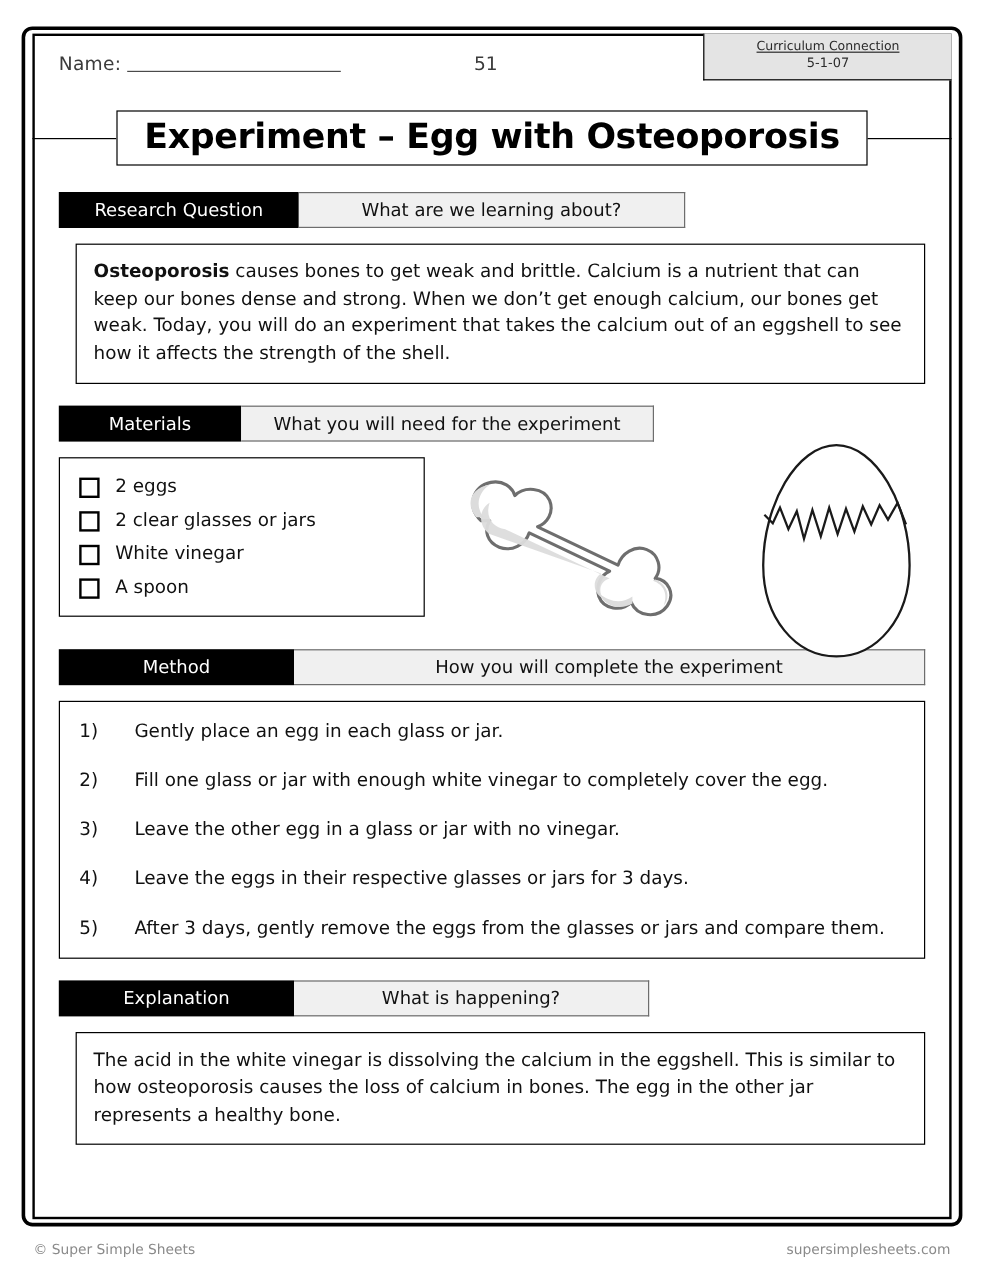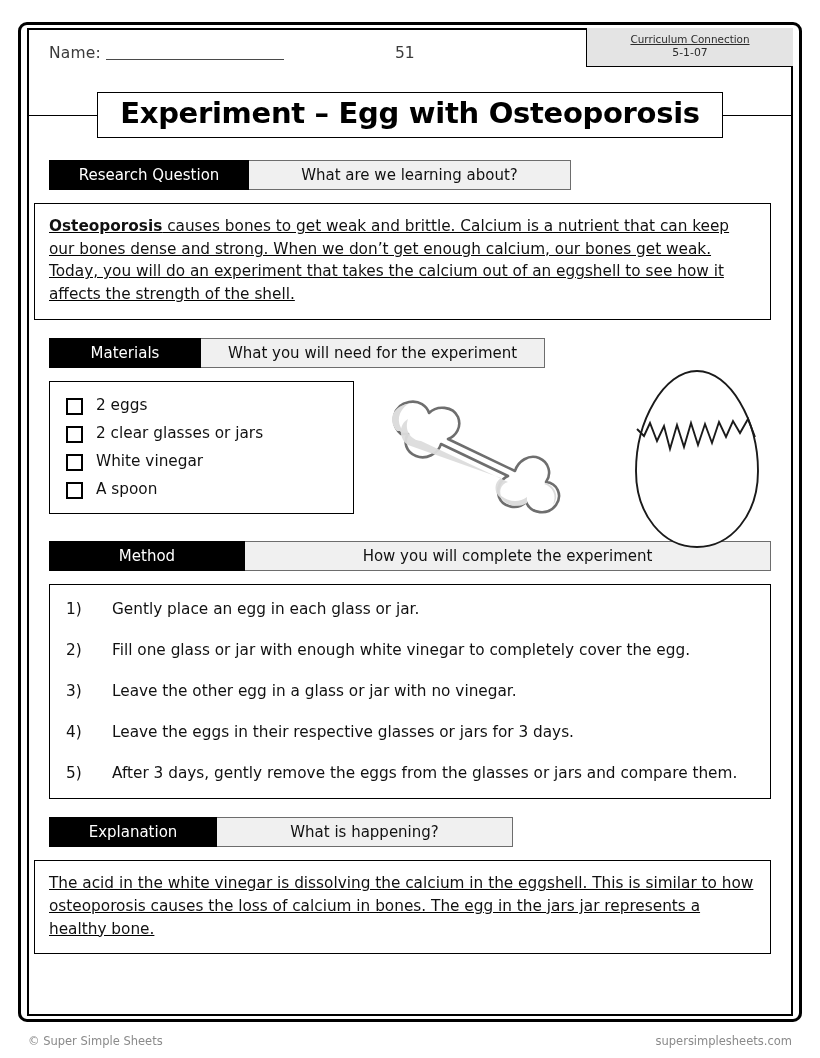--- a/index.html
+++ b/index.html
@@ -139,30 +139,29 @@
     align-items: center;
     justify-content: center;
     padding: 0 16px;
   }
   .lbl-w-research { width: 200px; }
   .sub-w-research { width: 322px; }
   .lbl-w-materials { width: 152px; }
   .sub-w-materials { width: 344px; }
   .lbl-w-method  { width: 196px; }
   .sub-w-method  { flex: 1 1 auto; margin-right: 22px; }
-  .lbl-w-expl    { width: 168px; }
+  .lbl-w-expl    { width: 196px; }
   .sub-w-expl    { width: 296px; }
 
   
   .body-box {
-    margin: 13px 22px 0 7px;
+    margin: 13px 22px 0 36px;
     border: 1.6px solid #000;
     padding: 11px 14px 13px 14px;
     background: #fff;
-    text-decoration: underline;
   }
   .para {
     font-size: 15.3px;
     line-height: 1.48;
     color: #111;
   }
   .para b { font-weight: bold; }
 
   
   .materials-zone {
@@ -396,21 +395,21 @@
   </div>
 
   <div class="spacer-18"></div>
 
   <div class="sec-head">
     <div class="lbl lbl-w-expl">Explanation</div>
     <div class="sub sub-w-expl">What is happening?</div>
   </div>
 
   <div class="body-box">
-    <div class="para">The acid in the white vinegar is dissolving the calcium in the eggshell. This is similar to how osteoporosis causes the loss of calcium in bones. The egg in the jars jar represents a healthy bone.</div>
+    <div class="para">The acid in the white vinegar is dissolving the calcium in the eggshell. This is similar to how osteoporosis causes the loss of calcium in bones. The egg in the other jar represents a healthy bone.</div>
   </div>
 
 </div>
 
 <div class="footer">
   <span>© Super Simple Sheets</span>
   <span>supersimplesheets.com</span>
 </div>
 
 </body></html>

